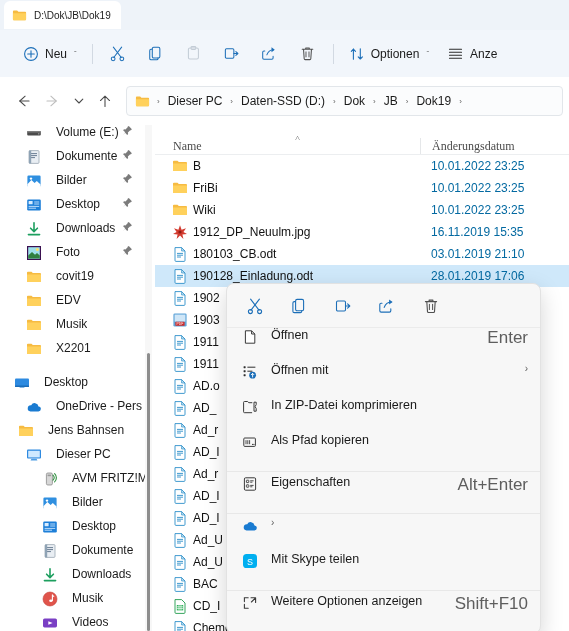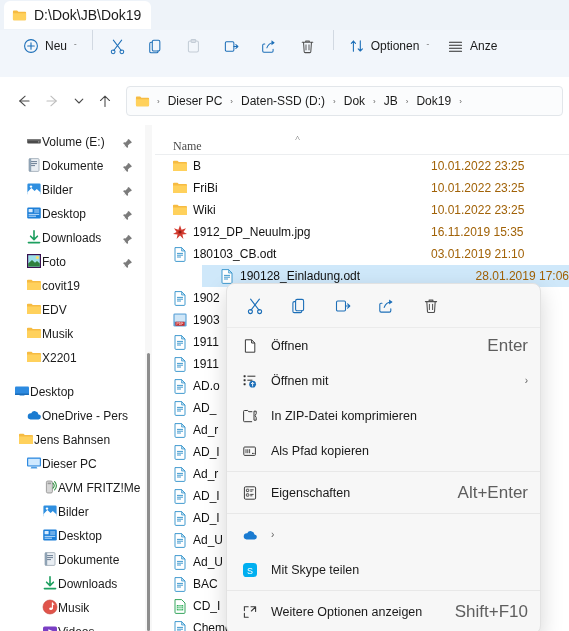--- a/index.html
+++ b/index.html
@@ -28,31 +28,31 @@
   .tab {
     display: flex; align-items: center;
     gap: 7px;
     height: 28px;
     padding: 0 10px 0 8px;
     margin-left: 4px;
     border-radius: 6px 6px 0 0;
     background: #ffffff;
   }
   .tab-title {
-    font-size: 14px;
+    font-size: 10px;
     color: #1b1b1b;
     white-space: nowrap;
   }
 
   
   .commandbar {
     position: absolute; top: 30px; left: 0;
     width: 569px; height: 47px;
     background: #f2f6fb;
-    display: flex; align-items: flex-start;
+    display: flex; align-items: center;
     padding-left: 14px;
     gap: 0px;
   }
   .cb-btn {
     display: flex; align-items: center;
     gap: 6px;
     height: 32px;
     padding: 0 9px;
     border-radius: 4px;
     cursor: default;
@@ -122,24 +122,24 @@
   }
 
   
   .sidebar {
     position: absolute; top: 125px; left: 0;
     width: 152px; height: 506px;
     background: #ffffff;
     overflow: hidden;
   }
   .side-item {
-    display: flex; align-items: flex-end;
+    display: flex; align-items: flex-start;
     height: 24px;
     padding-left: 26px;
-    gap: 0;
+    gap: 14px;
     position: relative;
   }
   .side-item.lvl2 { padding-left: 42px; }
   .side-label {
     font-size: 12px;
     color: #1b1b1b;
     white-space: nowrap;
     overflow: hidden;
   }
   .pin {
@@ -200,30 +200,30 @@
   .sort-caret {
     position: absolute;
     left: 140px; top: -6px;
     font-size: 9px; color: #5a5a5a;
   }
   .row {
     display: flex; align-items: center;
     height: 22px;
     position: relative;
   }
-  .row.selected { background: #cfe8fa; margin-left: 47px; }
+  .row.selected { background: #cfe8fa; }
   .row .fname {
     font-size: 12px; color: #111111;
     padding-left: 38px;
     width: 276px;
     white-space: nowrap;
     overflow: hidden;
   }
   .row .fdate {
-    font-size: 12px; color: #a16207;
+    font-size: 12px; color: #0369a1;
     white-space: nowrap;
   }
   .row-ico {
     position: absolute;
     left: 17px; top: 3px;
     width: 16px; height: 16px;
   }
 
   
   .ctxmenu {
@@ -243,21 +243,21 @@
     padding: 0 8px;
     gap: 4px;
     border-bottom: 1px solid #ebebeb;
   }
   .ctx-tb-btn {
     width: 40px; height: 34px;
     display: flex; align-items: center; justify-content: center;
     border-radius: 4px;
   }
   .ctx-item {
-    display: flex; align-items: center;
+    display: flex; 
     height: 35px;
     padding: 0 12px 0 14px;
     gap: 13px;
     position: relative;
   }
   .ctx-ico {
     width: 17px; height: 17px;
     display: flex; align-items: center; justify-content: center;
     flex: 0 0 17px;
   }
@@ -682,20 +682,21 @@
   </div>
   <div class="pane-divider"></div>
   <div class="pane-thumb"></div>
 
   <div class="filepane">
     <div class="col-header">
       <div class="col-name">
         <span>Name</span>
         <span class="sort-caret">˄</span>
       </div>
+      <div class="col-date">Änderungsdatum</div>
     </div>
     <div id="file-rows">
         <div class="row">
           <span class="row-ico">
             <svg width="16" height="16" viewBox="0 0 16 16">
               <path d="M1 3.6a.9.9 0 0 1 .9-.9h3.6l1.3 1.3h7.3a.9.9 0 0 1 .9.9v7.2a.9.9 0 0 1-.9.9H1.9a.9.9 0 0 1-.9-.9z" fill="#f6bb42"></path>
               <path d="M1 5.6h14v6.5a.9.9 0 0 1-.9.9H1.9a.9.9 0 0 1-.9-.9z" fill="#ffd15c"></path>
             </svg>
           </span>
           <span class="fname">B</span>

